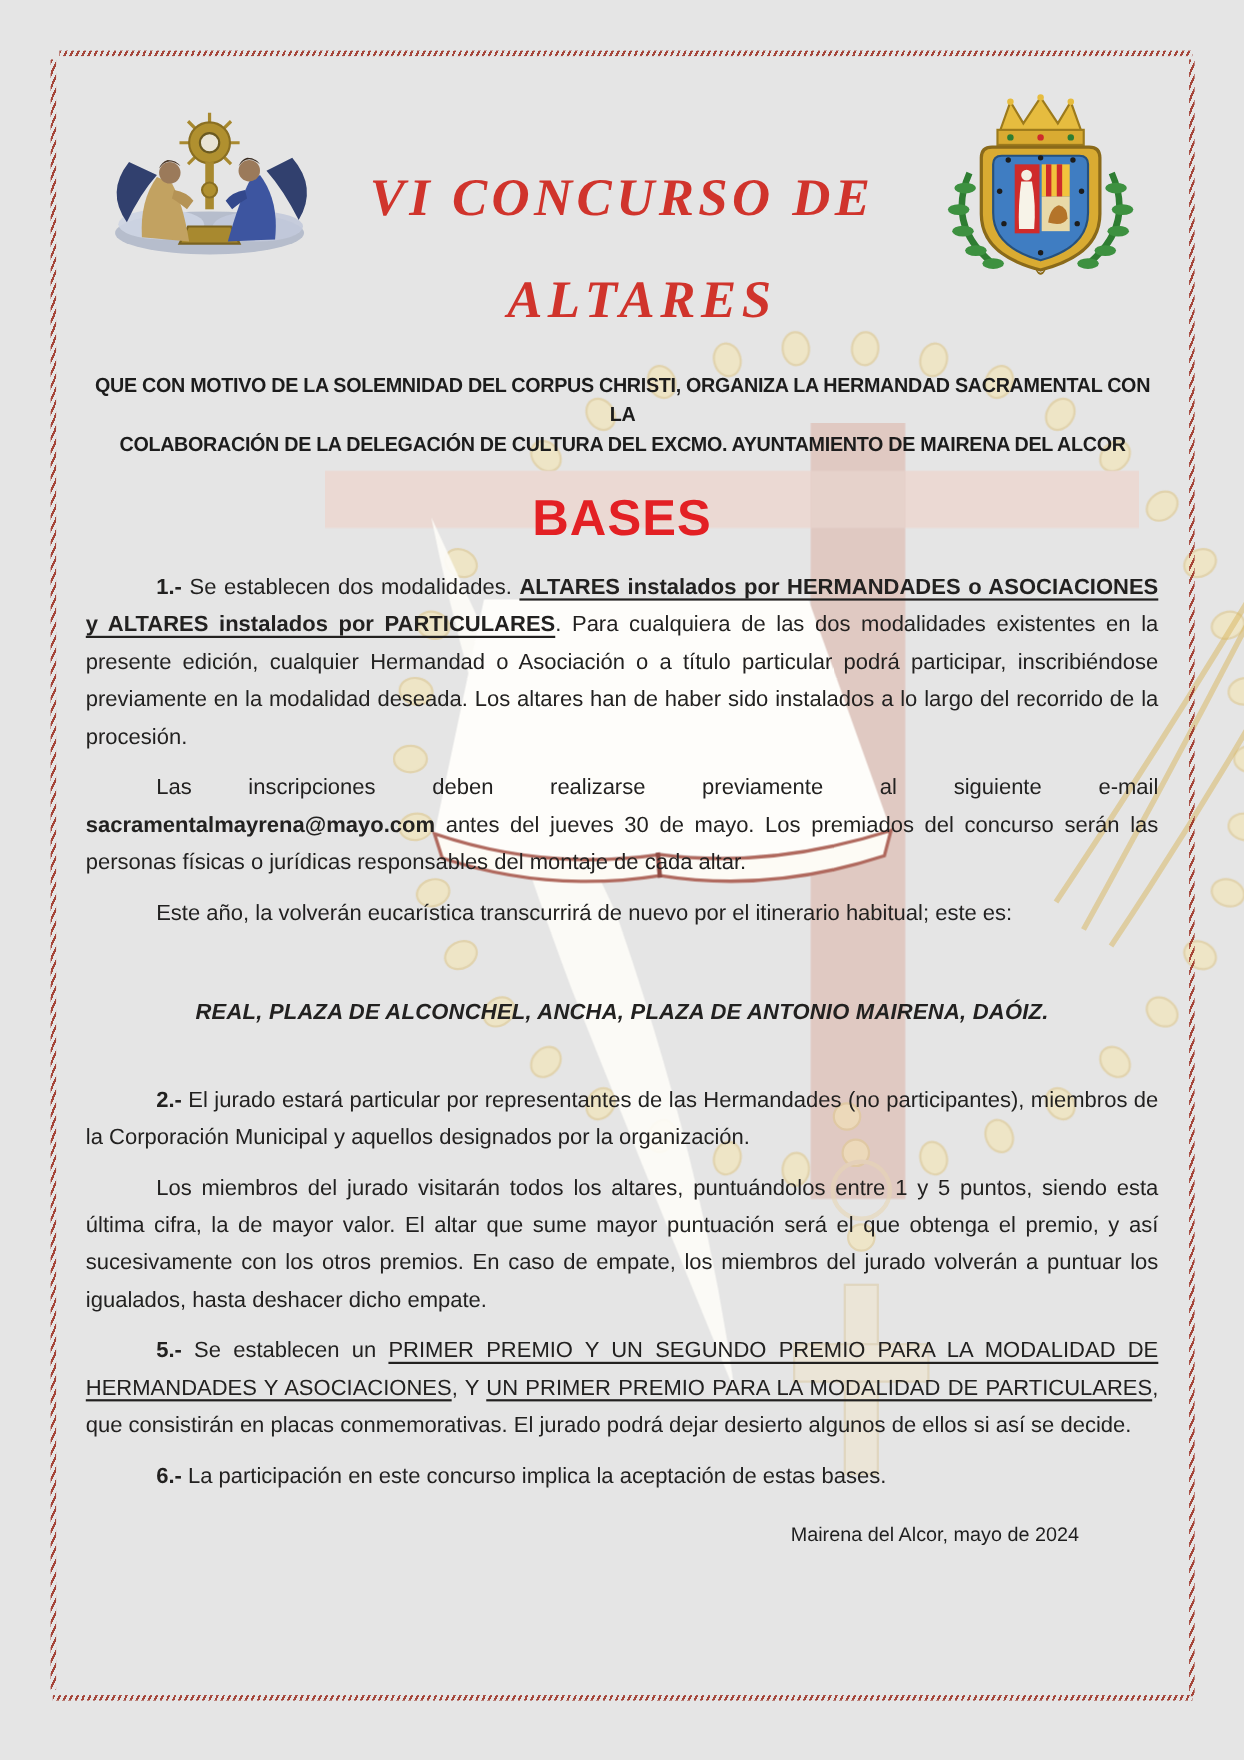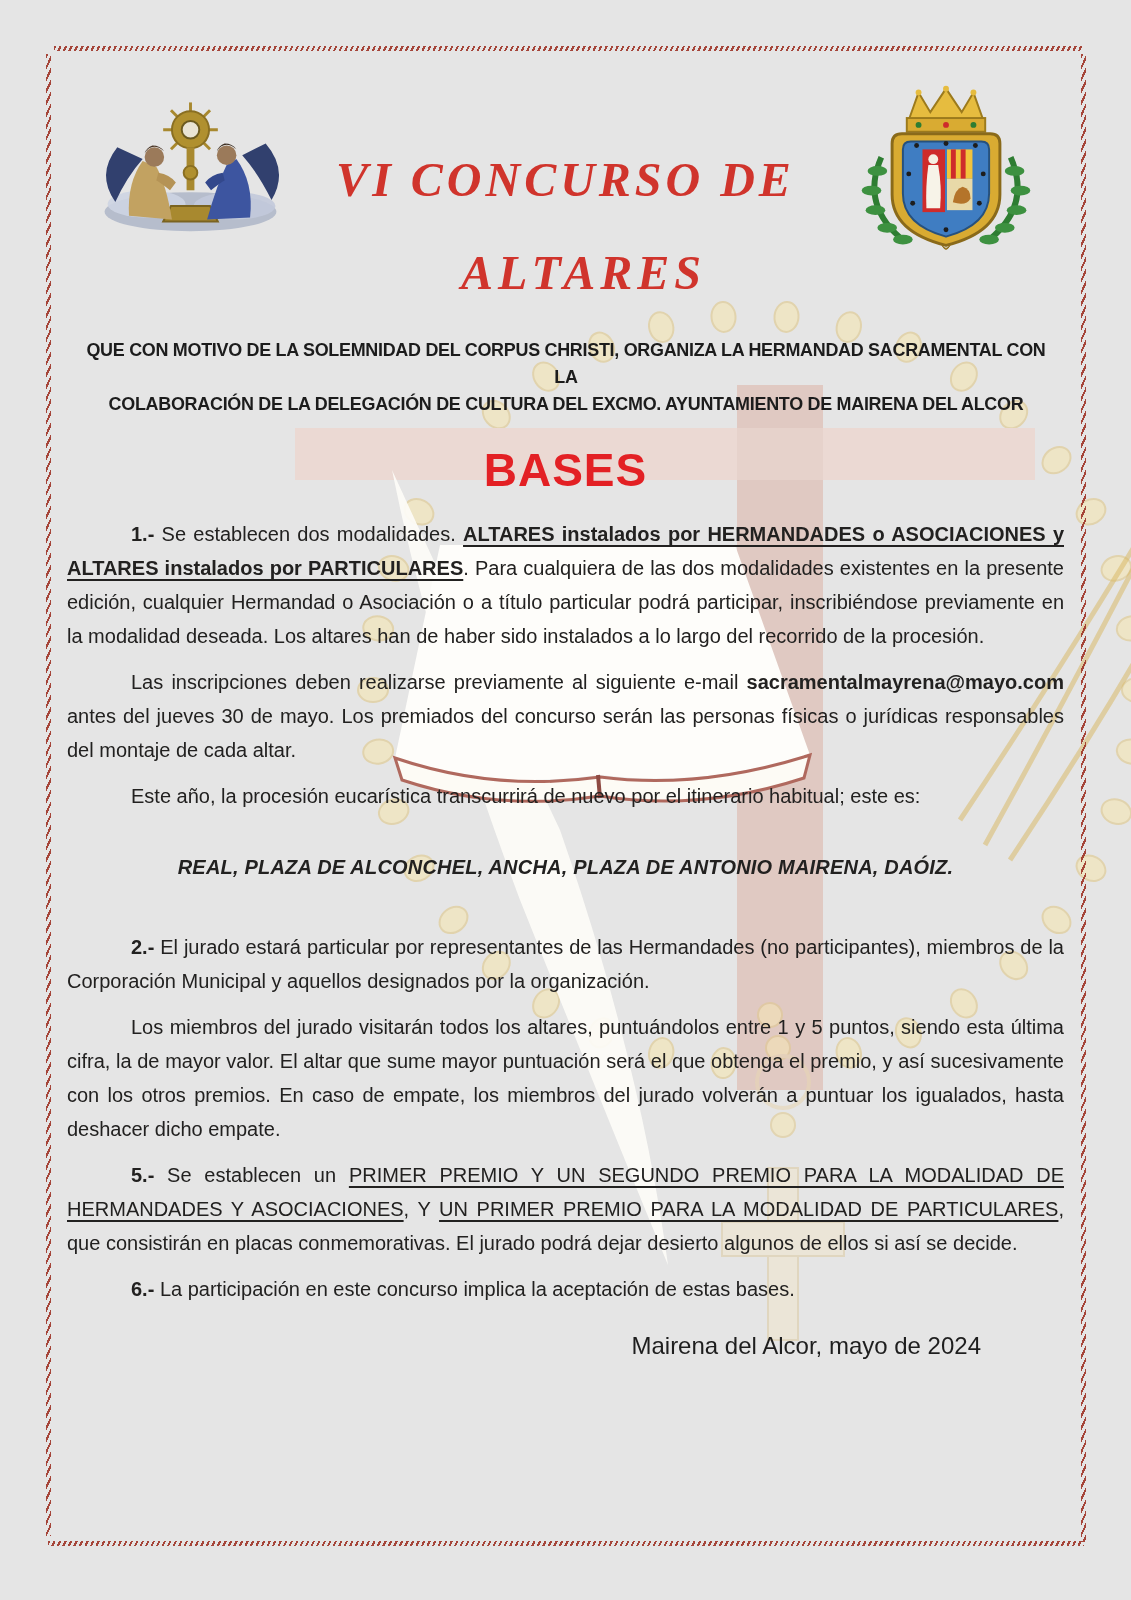--- a/index.html
+++ b/index.html
@@ -32,27 +32,27 @@
   .title-line1{font-size:48px;letter-spacing:4px;}
   .title-line2{font-size:48px;letter-spacing:5px;margin-top:38px;padding-left:36px;}
 
   .subtitle{width:1010px;margin:6px auto 0;text-align:center;
     font-weight:bold;font-size:18.5px;line-height:27px;letter-spacing:-.3px;color:#1c1c1c;
     transform:scaleX(.97);}
   .bases{margin:26px 0 0;text-align:center;font-size:46px;font-weight:bold;
     color:#e32024;letter-spacing:1px;}
 
   .body-text{margin:20px 66px 0;}
-  .para{margin:0 1px 12px;font-size:20px;line-height:34px;}
+  .para{margin:0 12px 12px;font-size:20px;line-height:34px;}
   .para.normal{text-align:justify;text-indent:64px;}
   .para.route{text-align:center;text-indent:0;font-weight:bold;font-style:italic;
-    margin:37px 0 46px;font-size:20px;letter-spacing:.2px;}
+    margin:56px 0 46px;font-size:20px;letter-spacing:.2px;}
   .para .b{font-weight:bold;}
   .para .u{text-decoration:underline;text-underline-offset:4px;}
-  .footer{margin:26px 150px 0 auto;width:fit-content;font-size:24px;color:#1e1e1e;}
+  .footer{margin:26px 150px 0 auto;width:fit-content;font-size:18px;color:#1e1e1e;}
 </style>
 </head>
 <body>
 
 <div class="page">
 
   <svg class="watermark" width="1131" height="1600" viewBox="0 0 1131 1600" aria-hidden="true">
 
     <g id="beads" fill="#F3E5B5" stroke="#DFC98F" stroke-width="2" opacity="0.65">
         <ellipse cx="1137.0" cy="690.0" rx="12" ry="15" transform="rotate(90.0 1137.0 690.0)"></ellipse>
@@ -237,21 +237,21 @@
     <div class="subtitle">
       <div>QUE CON MOTIVO DE LA SOLEMNIDAD DEL CORPUS CHRISTI, ORGANIZA LA HERMANDAD SACRAMENTAL CON LA</div>
       <div>COLABORACIÓN DE LA DELEGACIÓN DE CULTURA DEL EXCMO. AYUNTAMIENTO DE MAIRENA DEL ALCOR</div>
     </div>
 
     <h2 class="bases">BASES</h2>
 
     <div class="body-text">
         <p class="para normal"><span class="b">1.-</span><span> Se establecen dos modalidades. </span><span class="b u">ALTARES instalados por HERMANDADES o ASOCIACIONES y ALTARES instalados por PARTICULARES</span><span>. Para cualquiera de las dos modalidades existentes en la presente edición, cualquier Hermandad o Asociación o a título particular podrá participar, inscribiéndose previamente en la modalidad deseada. Los altares han de haber sido instalados a lo largo del recorrido de la procesión.</span></p>
         <p class="para normal"><span>Las inscripciones deben realizarse previamente al siguiente e-mail </span><span class="b">sacramentalmayrena@mayo.com</span><span> antes del jueves 30 de mayo. Los premiados del concurso serán las personas físicas o jurídicas responsables del montaje de cada altar.</span></p>
-        <p class="para normal"><span>Este año, la procesión eucarística transcurrirá de nuevo por el itinerario habitual; este es:</span></p>
+        <p class="para normal"><span>Este año, la volverán eucarística transcurrirá de nuevo por el itinerario habitual; este es:</span></p>
         <p class="para route"><span>REAL, PLAZA DE ALCONCHEL, ANCHA, PLAZA DE ANTONIO MAIRENA, DAÓIZ.</span></p>
         <p class="para normal"><span class="b">2.-</span><span> El jurado estará particular por representantes de las Hermandades (no participantes), miembros de la Corporación Municipal y aquellos designados por la organización.</span></p>
         <p class="para normal"><span>Los miembros del jurado visitarán todos los altares, puntuándolos entre 1 y 5 puntos, siendo esta última cifra, la de mayor valor. El altar que sume mayor puntuación será el que obtenga el premio, y así sucesivamente con los otros premios.  En caso de empate, los miembros del jurado volverán a puntuar los igualados, hasta deshacer dicho empate.</span></p>
         <p class="para normal"><span class="b">5.-</span><span> Se establecen un </span><span class="u">PRIMER PREMIO Y UN SEGUNDO PREMIO PARA LA MODALIDAD DE HERMANDADES Y ASOCIACIONES</span><span>, Y </span><span class="u">UN PRIMER PREMIO PARA LA MODALIDAD DE PARTICULARES</span><span>, que consistirán en placas conmemorativas. El jurado podrá dejar desierto algunos de ellos si así se decide.</span></p>
         <p class="para normal"><span class="b">6.-</span><span> La participación en este concurso implica la aceptación de estas bases.</span></p>
       </div>
 
     <div class="footer">Mairena del Alcor, mayo de 2024</div>
   </div>
 </div>

